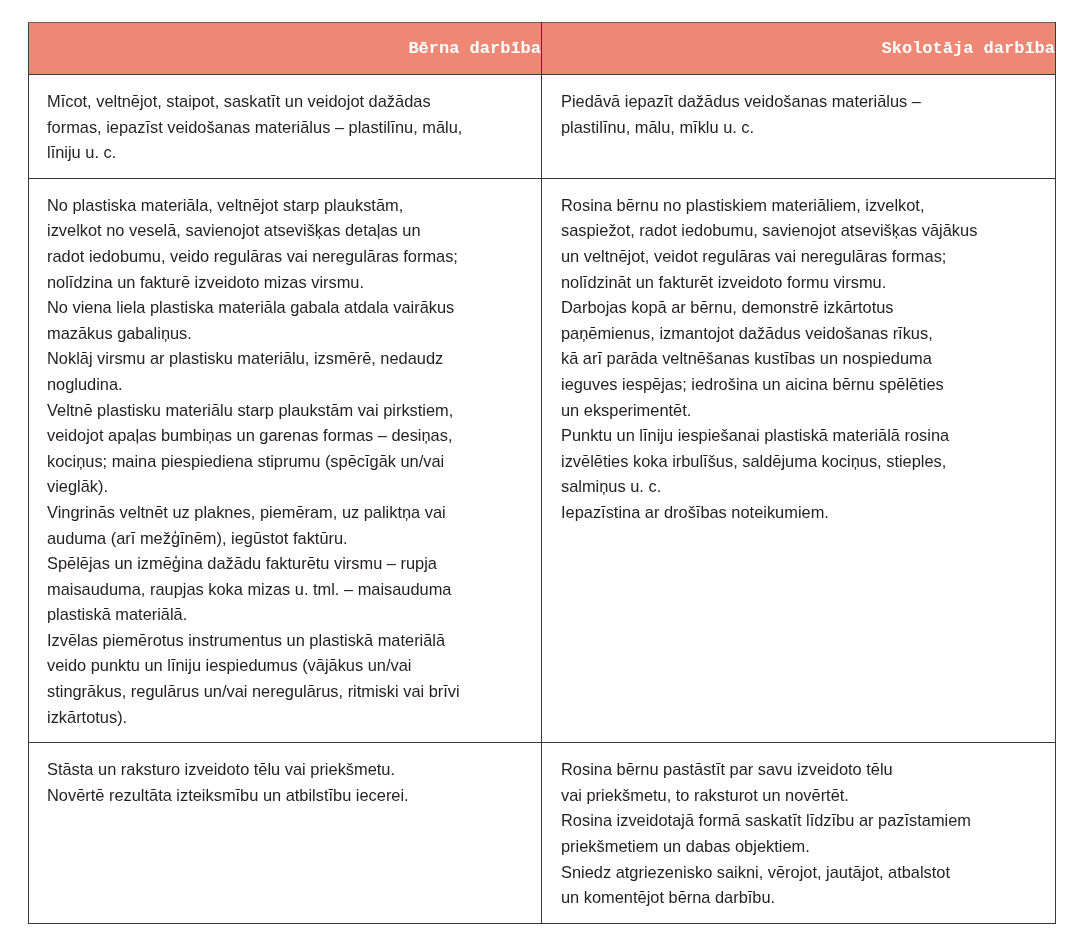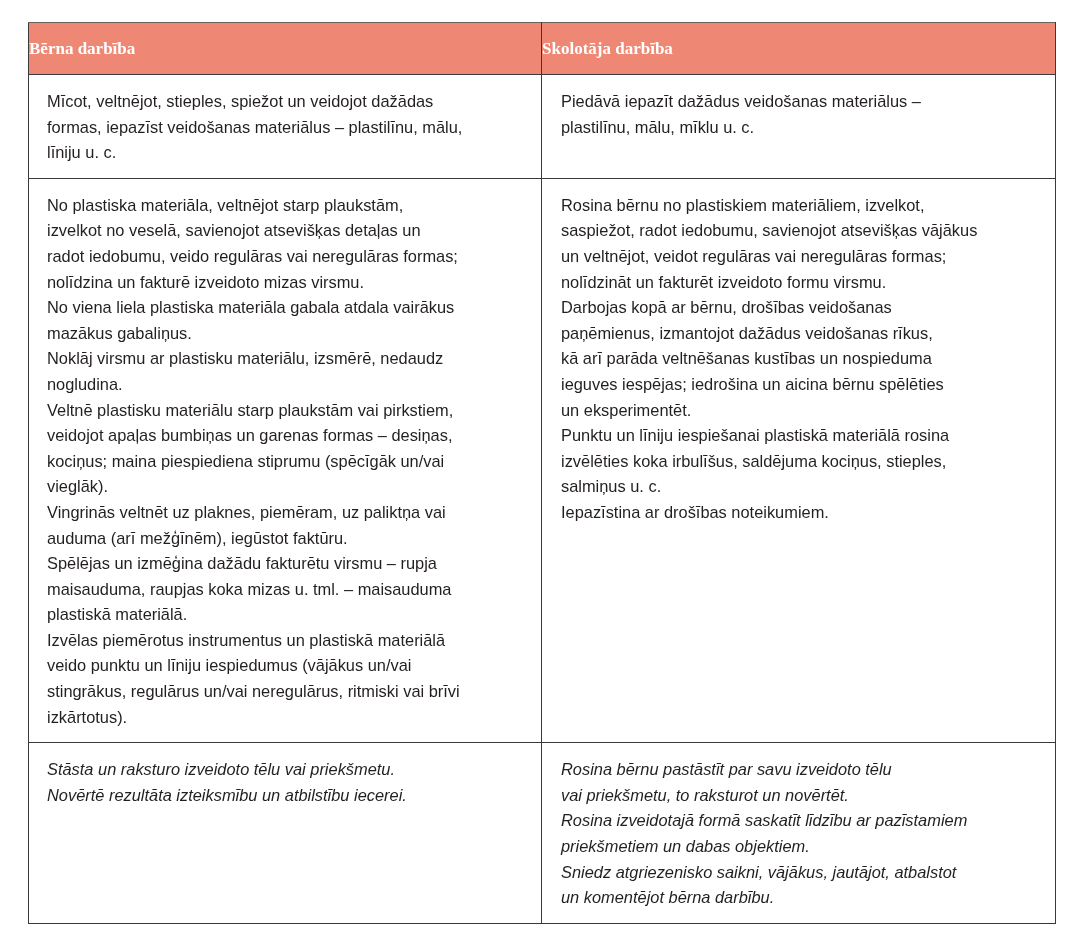--- a/index.html
+++ b/index.html
@@ -25,40 +25,40 @@
     }
     .doc-table col.c1 { width: 513px; }
     .doc-table col.c2 { width: 514px; }
     .doc-table th, .doc-table td {
       border: 1.5px solid #3a3a3a;
       vertical-align: top;
     }
     .doc-table thead th {
       background: #ee8875;
       color: #ffffff;
-      font-family: Liberation Serif, serif;
+      font-family: Liberation Mono, monospace;
       font-weight: bold;
       font-size: 17px;
       height: 51px;
       padding: 0;
       vertical-align: middle;
-      text-align: left;
+      text-align: right;
       border-top-color: #6e5e5a;
     }
     .doc-table td {
       font-size: 16.4px;
       line-height: 25.6px;
       padding: 14px 18px 12px 18px;
     }
     .doc-table td.col-right {
       padding-left: 19px;
     }
     .row-1 td { height: 76px; }
     .row-2 td { height: 536px; }
-    .row-3 td { height: 153px; font-style: italic; }
+    .row-3 td { height: 153px; }
     .cell-line {
       display: block;
       white-space: nowrap;
     }
   </style>
 </head>
 <body>
 
 <table class="doc-table">
   <colgroup>
@@ -67,21 +67,21 @@
   </colgroup>
   <thead>
     <tr>
       <th>Bērna darbība</th>
       <th>Skolotāja darbība</th>
     </tr>
   </thead>
   <tbody>
     <tr class="row-1">
       <td class="col-left">
-          <span class="cell-line">Mīcot, veltnējot, stieples, spiežot un veidojot dažādas</span>
+          <span class="cell-line">Mīcot, veltnējot, staipot, saskatīt un veidojot dažādas</span>
           <span class="cell-line">formas, iepazīst veidošanas materiālus – plastilīnu, mālu,</span>
           <span class="cell-line">līniju u. c.</span>
         </td>
       <td class="col-right">
           <span class="cell-line">Piedāvā iepazīt dažādus veidošanas materiālus –</span>
           <span class="cell-line">plastilīnu, mālu, mīklu u. c.</span>
         </td>
     </tr>
     <tr class="row-2">
       <td class="col-left">
@@ -105,39 +105,39 @@
           <span class="cell-line">Izvēlas piemērotus instrumentus un plastiskā materiālā</span>
           <span class="cell-line">veido punktu un līniju iespiedumus (vājākus un/vai</span>
           <span class="cell-line">stingrākus, regulārus un/vai neregulārus, ritmiski vai brīvi</span>
           <span class="cell-line">izkārtotus).</span>
         </td>
       <td class="col-right">
           <span class="cell-line">Rosina bērnu no plastiskiem materiāliem, izvelkot,</span>
           <span class="cell-line">saspiežot, radot iedobumu, savienojot atsevišķas vājākus</span>
           <span class="cell-line">un veltnējot, veidot regulāras vai neregulāras formas;</span>
           <span class="cell-line">nolīdzināt un fakturēt izveidoto formu virsmu.</span>
-          <span class="cell-line">Darbojas kopā ar bērnu, drošības veidošanas</span>
+          <span class="cell-line">Darbojas kopā ar bērnu, demonstrē izkārtotus</span>
           <span class="cell-line">paņēmienus, izmantojot dažādus veidošanas rīkus,</span>
           <span class="cell-line">kā arī parāda veltnēšanas kustības un nospieduma</span>
           <span class="cell-line">ieguves iespējas; iedrošina un aicina bērnu spēlēties</span>
           <span class="cell-line">un eksperimentēt.</span>
           <span class="cell-line">Punktu un līniju iespiešanai plastiskā materiālā rosina</span>
           <span class="cell-line">izvēlēties koka irbulīšus, saldējuma kociņus, stieples,</span>
           <span class="cell-line">salmiņus u. c.</span>
           <span class="cell-line">Iepazīstina ar drošības noteikumiem.</span>
         </td>
     </tr>
     <tr class="row-3">
       <td class="col-left">
           <span class="cell-line">Stāsta un raksturo izveidoto tēlu vai priekšmetu.</span>
           <span class="cell-line">Novērtē rezultāta izteiksmību un atbilstību iecerei.</span>
         </td>
       <td class="col-right">
           <span class="cell-line">Rosina bērnu pastāstīt par savu izveidoto tēlu</span>
           <span class="cell-line">vai priekšmetu, to raksturot un novērtēt.</span>
           <span class="cell-line">Rosina izveidotajā formā saskatīt līdzību ar pazīstamiem</span>
           <span class="cell-line">priekšmetiem un dabas objektiem.</span>
-          <span class="cell-line">Sniedz atgriezenisko saikni, vājākus, jautājot, atbalstot</span>
+          <span class="cell-line">Sniedz atgriezenisko saikni, vērojot, jautājot, atbalstot</span>
           <span class="cell-line">un komentējot bērna darbību.</span>
         </td>
     </tr>
   </tbody>
 </table>
 
 </body></html>

